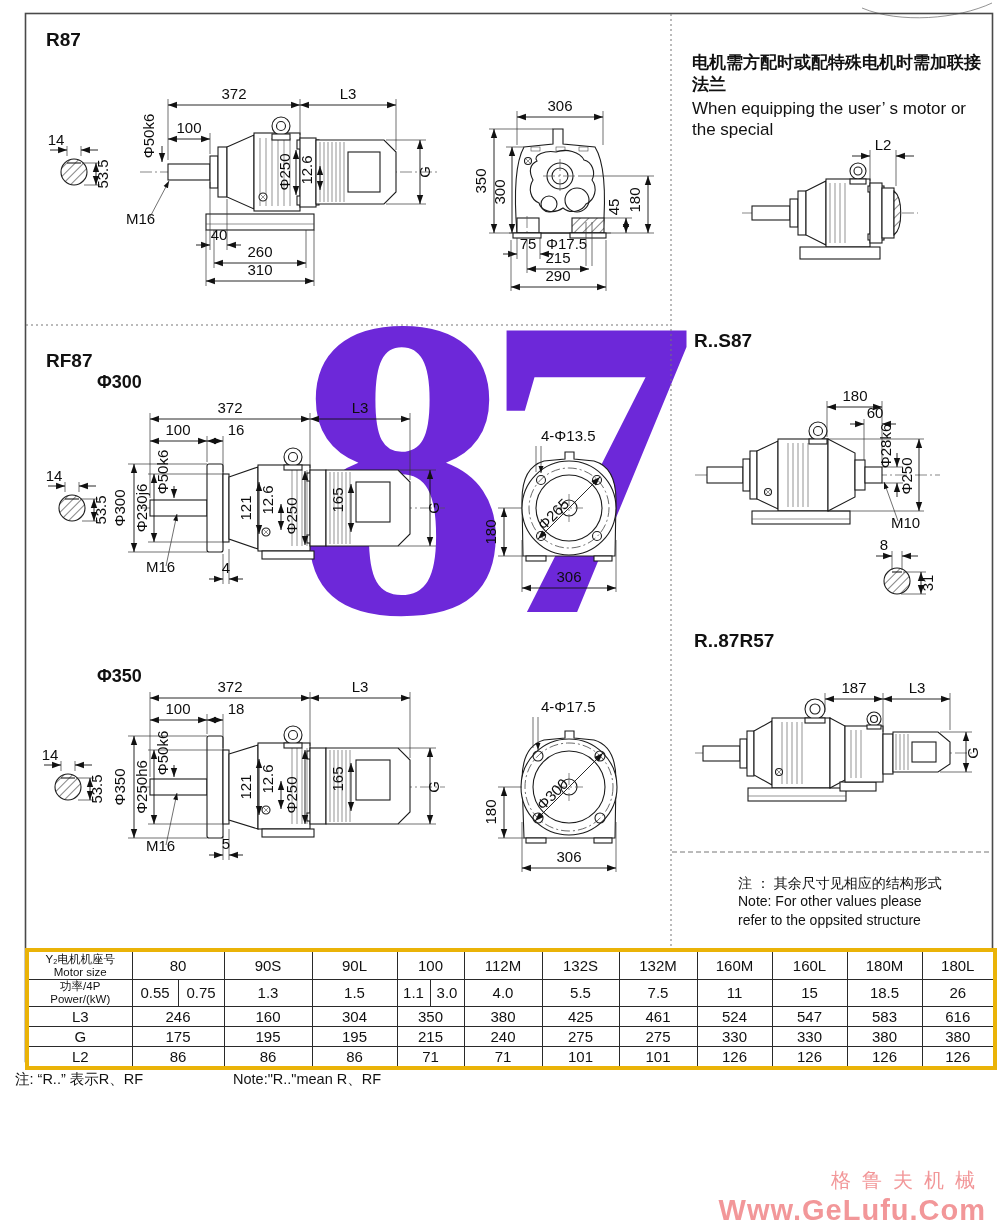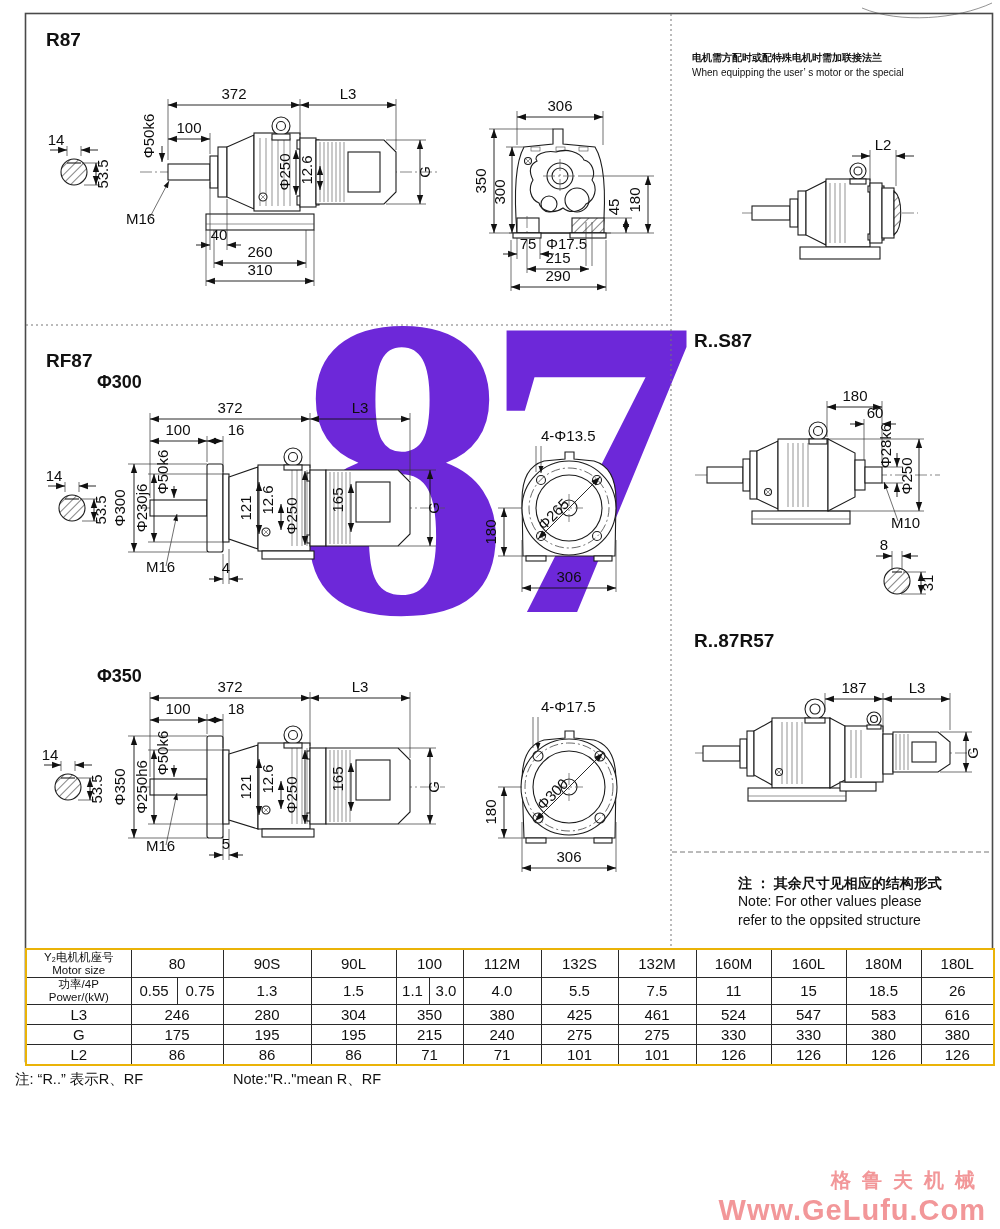--- a/index.html
+++ b/index.html
@@ -17,31 +17,31 @@
   svg .dash{stroke:#444;stroke-width:.8;fill:none;stroke-dasharray:9 3 2 3}
   svg .dm{stroke:#111;stroke-width:.9;fill:none}
   svg .xt{stroke:#333;stroke-width:.7;fill:none}
   svg .hat{fill:url(#hatch);stroke:#1c1c1c;stroke-width:1.1}
   svg text{font:15px "Liberation Sans",sans-serif;fill:#0d0d0d}
   svg text.mid{text-anchor:middle}
   
   .abs{position:absolute;z-index:2}
   .ttl{font-weight:bold;font-size:19px}
   .sub{font-weight:bold;font-size:18px}
-  .noteTR{width:300px;font-size:10px;line-height:1.28}
+  .noteTR{width:300px;font-size:17px;line-height:1.28}
   .noteTR .zh{font-weight:bold;margin-bottom:2px}
   .noteBR{font-size:14px;line-height:1.32}
-  .noteBR .zh{font-weight:bold}
+  .noteBR .zh{font-weight:normal}
   .footnote{font-size:14.5px}
   .brand{text-align:right;color:#f29799;z-index:2}
-  .brand .nm{font-weight:bold;font-size:20px;letter-spacing:11px}
+  .brand .nm{font-weight:normal;font-size:20px;letter-spacing:11px}
   .brand .st{font-weight:bold;font-size:29px;letter-spacing:1px}
   
   table.dimtable{position:absolute;left:25px;top:948px;width:968px;border-collapse:collapse;
-      table-layout:fixed;background:#fff;z-index:2;border:2px solid #eab308}
+      table-layout:fixed;background:#fff;z-index:2;border:4px solid #eab308}
   table.dimtable td{border:1px solid #2a2a2a;text-align:center;vertical-align:middle;
       padding:0;font-size:15px;color:#111}
   table.dimtable td.hc{font-size:11.5px;line-height:1.12}
   tr.r1 td{height:27px} tr.r2 td{height:25px} tr.r3 td{height:19px}
 </style>
 </head>
 <body>
 <div id="page">
 
 <div class="wm">87</div>
@@ -559,21 +559,21 @@
     <td>5.5</td>
     <td>7.5</td>
     <td>11</td>
     <td>15</td>
     <td>18.5</td>
     <td>26</td>
   </tr>
   <tr class="r3">
     <td>L3</td>
     <td colspan="2">246</td>
-    <td>280</td>
+    <td>160</td>
     <td>304</td>
     <td colspan="2">350</td>
     <td>380</td>
     <td>425</td>
     <td>461</td>
     <td>524</td>
     <td>547</td>
     <td>583</td>
     <td>616</td>
   </tr>

